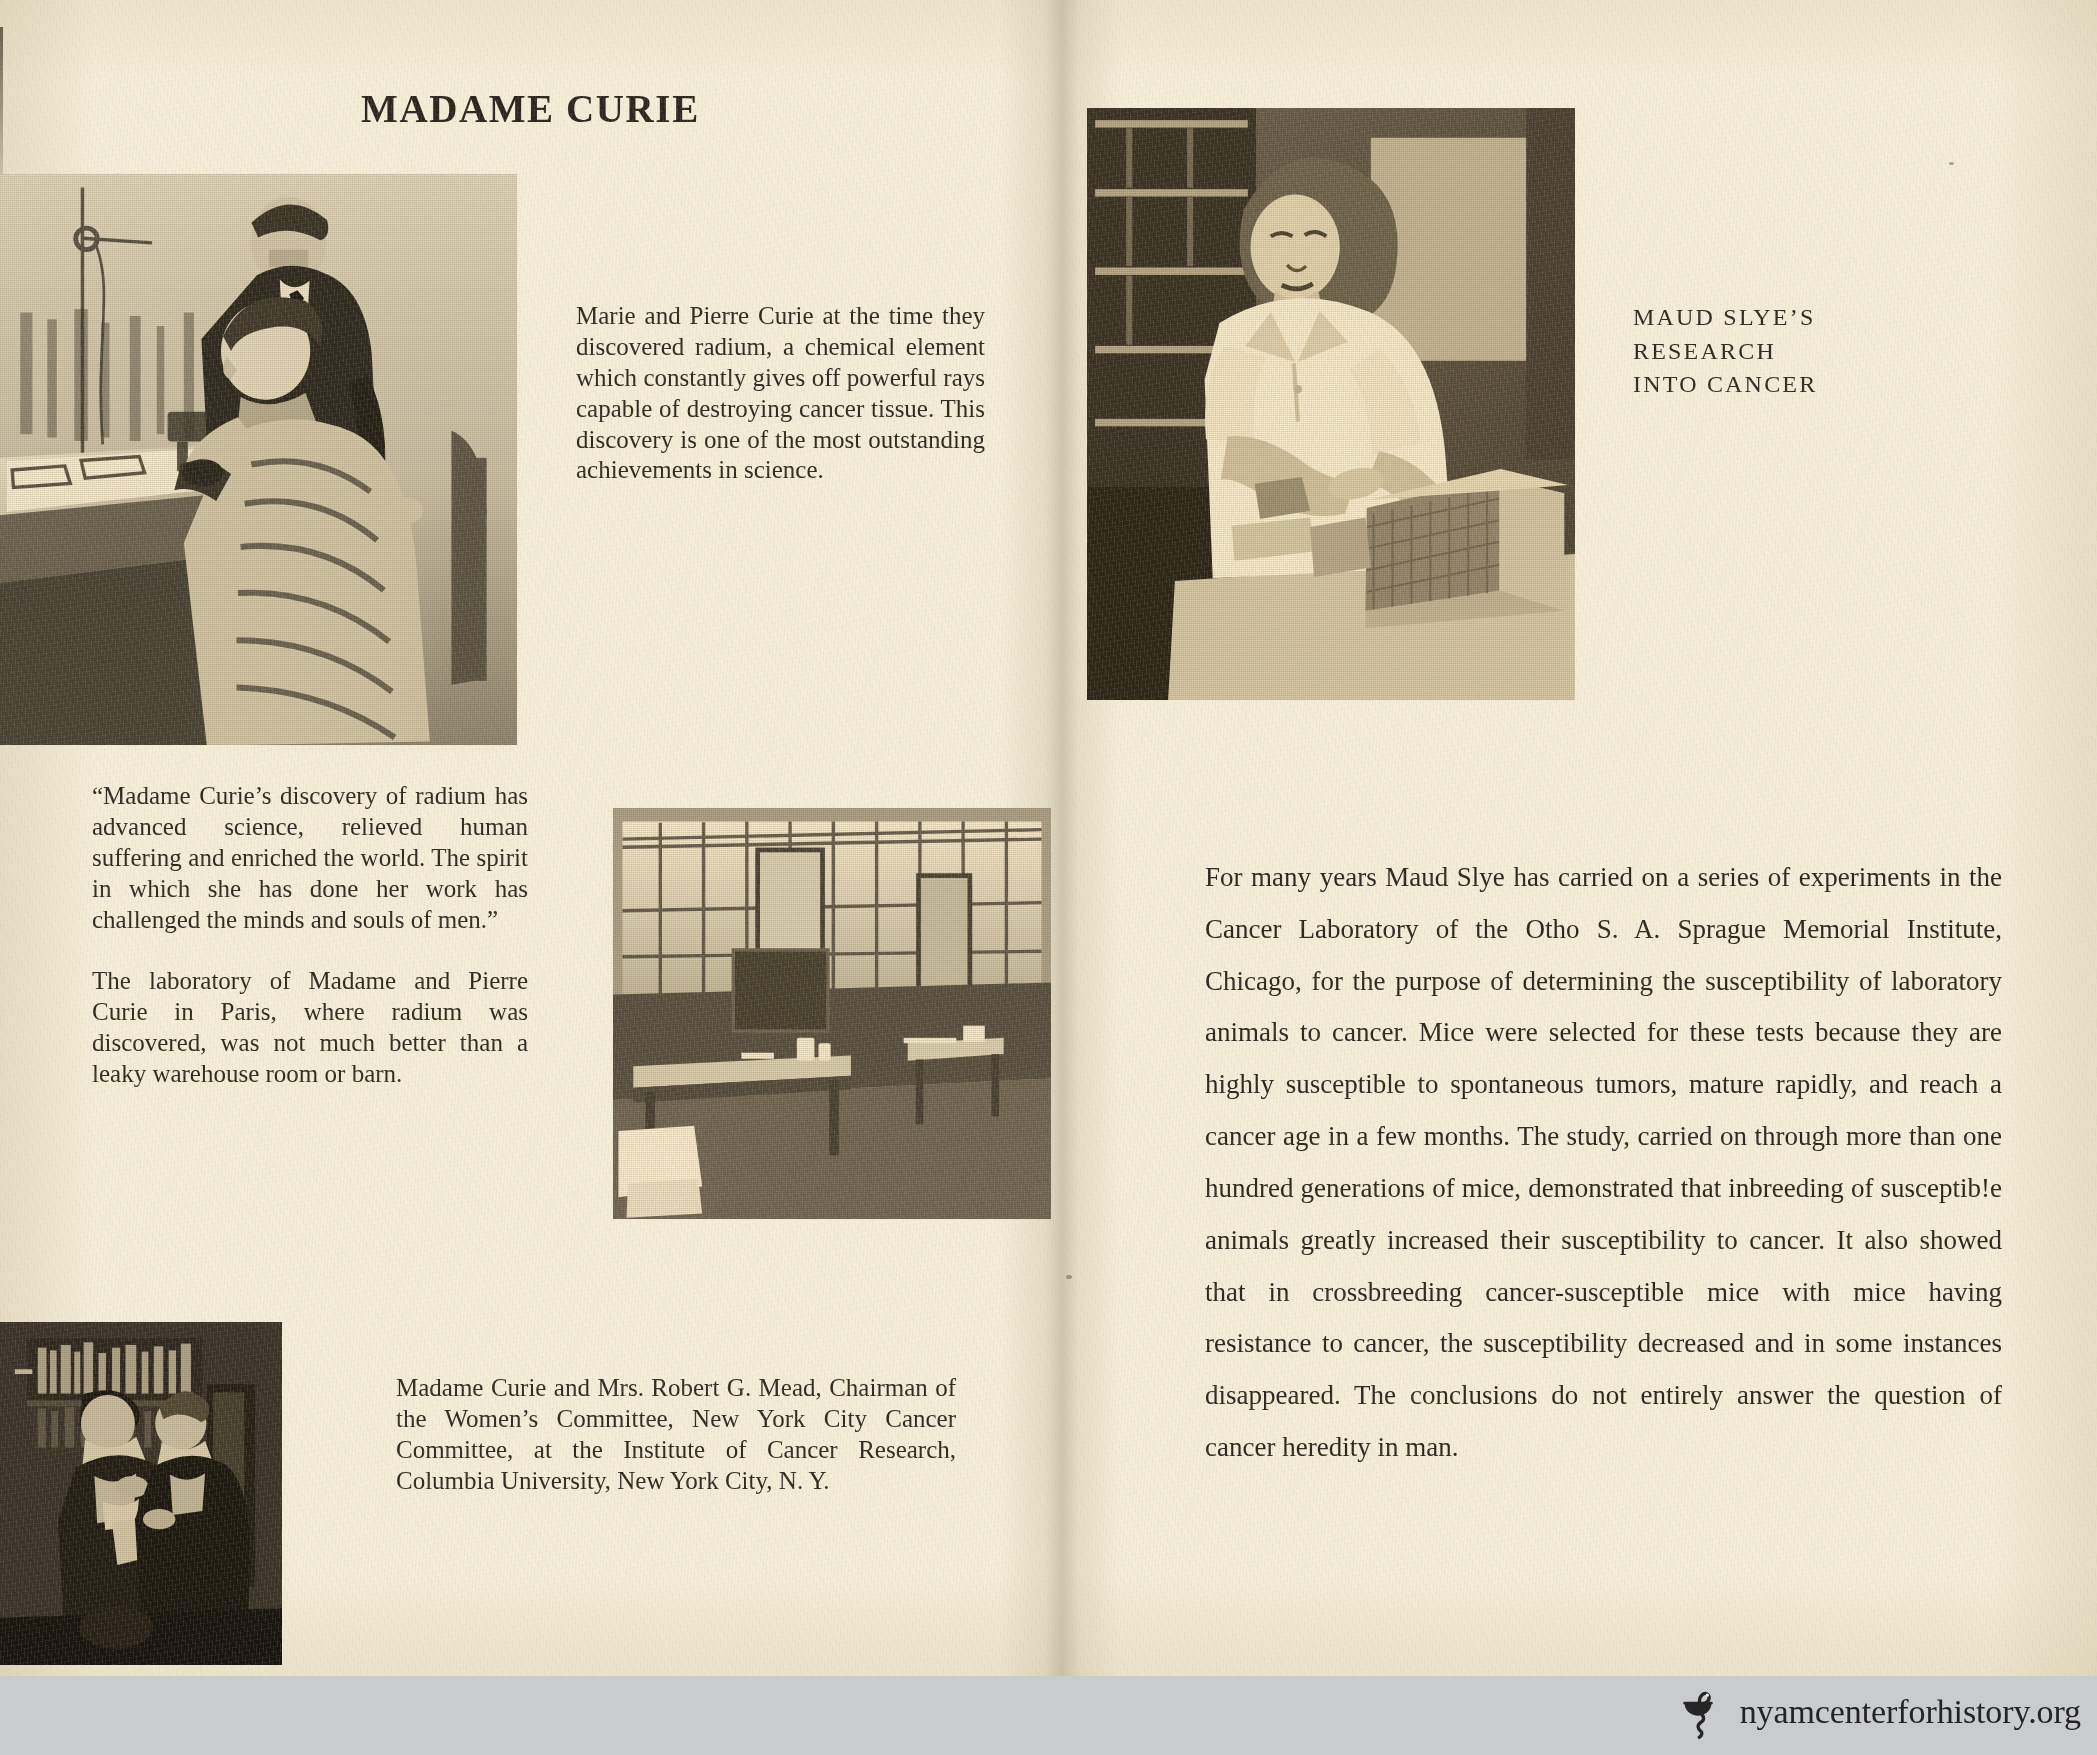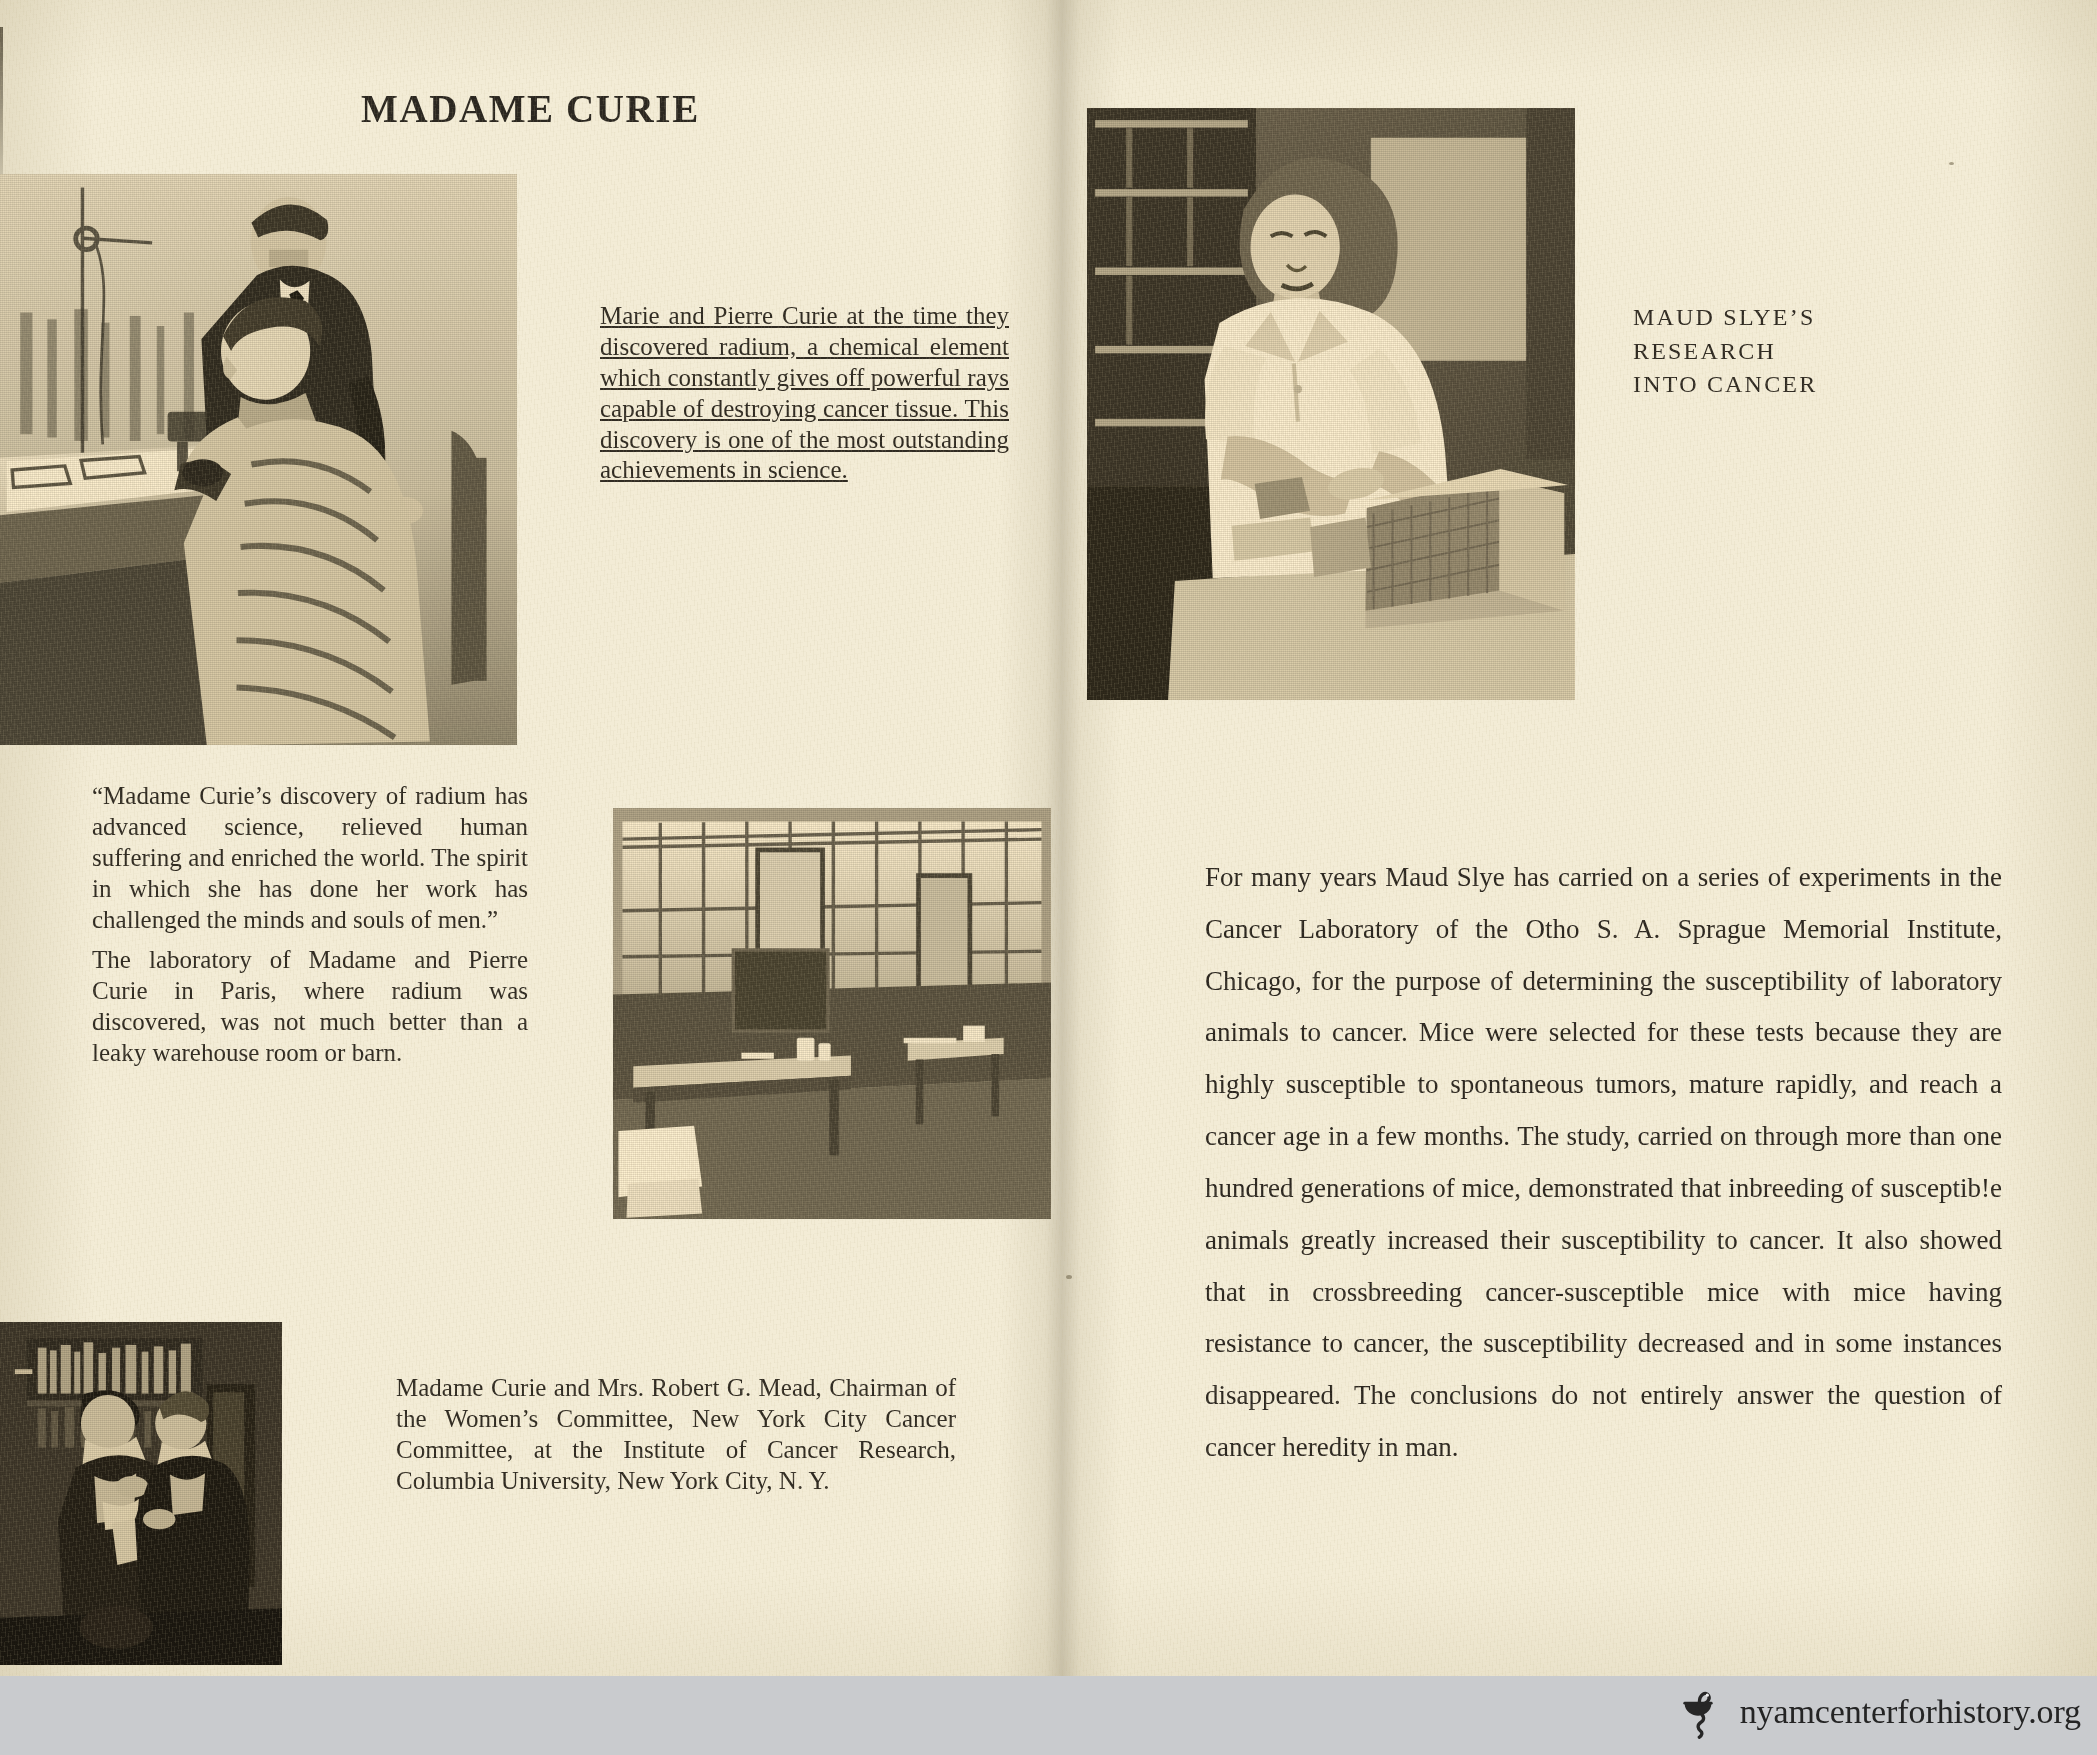--- a/index.html
+++ b/index.html
@@ -118,23 +118,23 @@
 
   .caption {
     position: absolute;
     font-family: "Liberation Serif", "DejaVu Serif", serif;
     color: #302b22;
     text-align: justify;
     font-size: 25px;
     line-height: 1.235;
   }
   .caption p { margin: 0; }
-  .caption p + p { margin-top: 10px; }
-
-  #cap-curie-photo { left: 600px; top: 301px;  width: 409px; text-decoration: underline; }
+  .caption p + p { margin-top: 31px; }
+
+  #cap-curie-photo { left: 576px; top: 301px;  width: 409px; }
   #cap-quote       { left: 92px; top: 781px; width: 436px; }
   #cap-mead        { left: 396px; top: 1373px; width: 560px; }
 
   #body-slye {
     position: absolute;
     left: 1205px; top: 852px;
     width: 797px;
     font-family: Liberation Serif, serif;
     font-size: 27px;
     line-height: 1.92;

